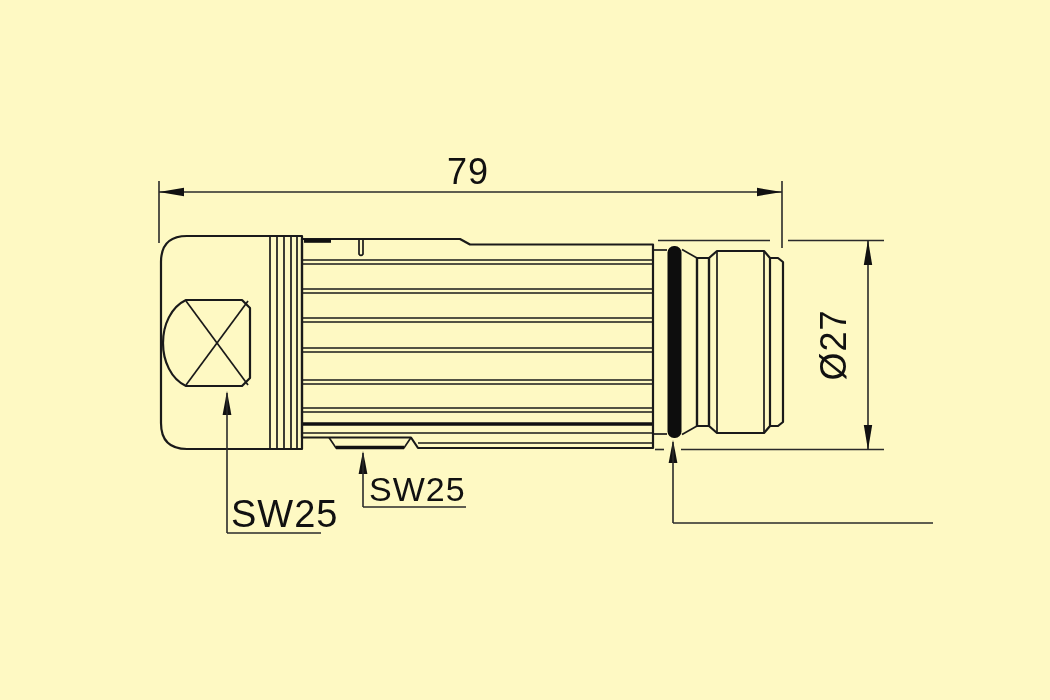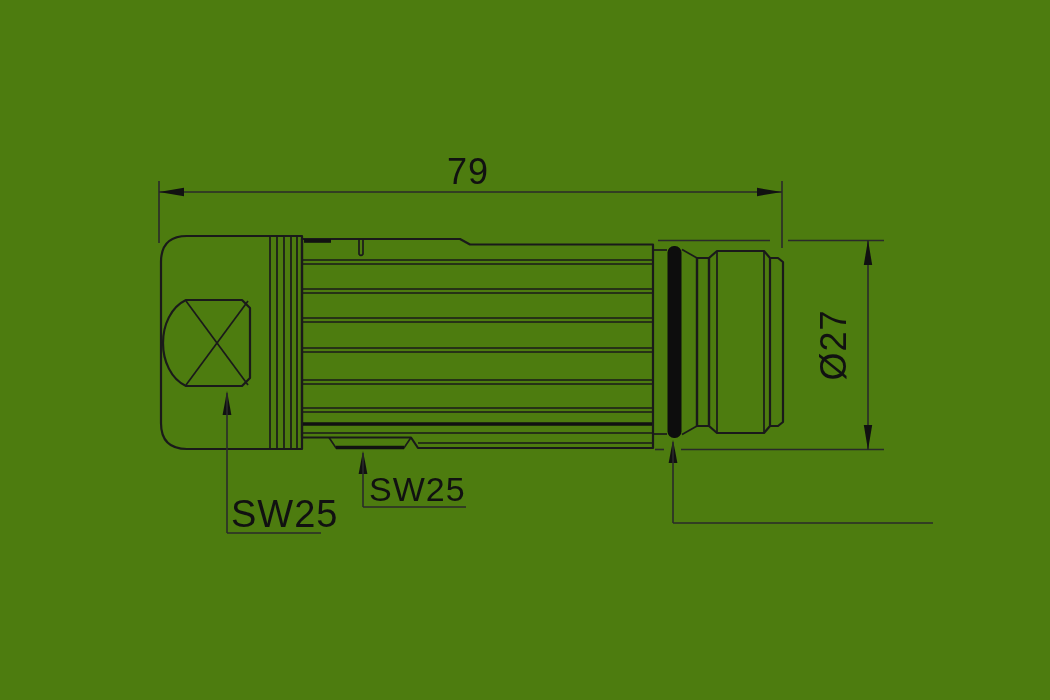--- a/index.html
+++ b/index.html
@@ -1,19 +1,19 @@
 <!DOCTYPE html>
 <html><head>
 <meta charset="utf-8">
 <style>
   html,body{margin:0;padding:0;background:#fff;}
   .canvas{
     position:relative;
     width:1050px;height:700px;
-    background:#4d7c0f;
+    background:#fef9c3;
     font-family:"Liberation Sans", sans-serif;
   }
   svg{display:block;}
   .outline{fill:none;stroke:#1a1a1a;stroke-width:2.2;stroke-linejoin:round;}
   .thin{fill:none;stroke:#1a1a1a;stroke-width:1.7;}
   .bold{fill:none;stroke:#111;stroke-width:3.6;}
   .dim{fill:none;stroke:#2a2a2a;stroke-width:1.6;}
   .leader{fill:none;stroke:#2a2a2a;stroke-width:1.6;}
   .arrow{fill:#111;stroke:none;}
   .dim-text{fill:#111;font-size:36px;letter-spacing:1px;}

